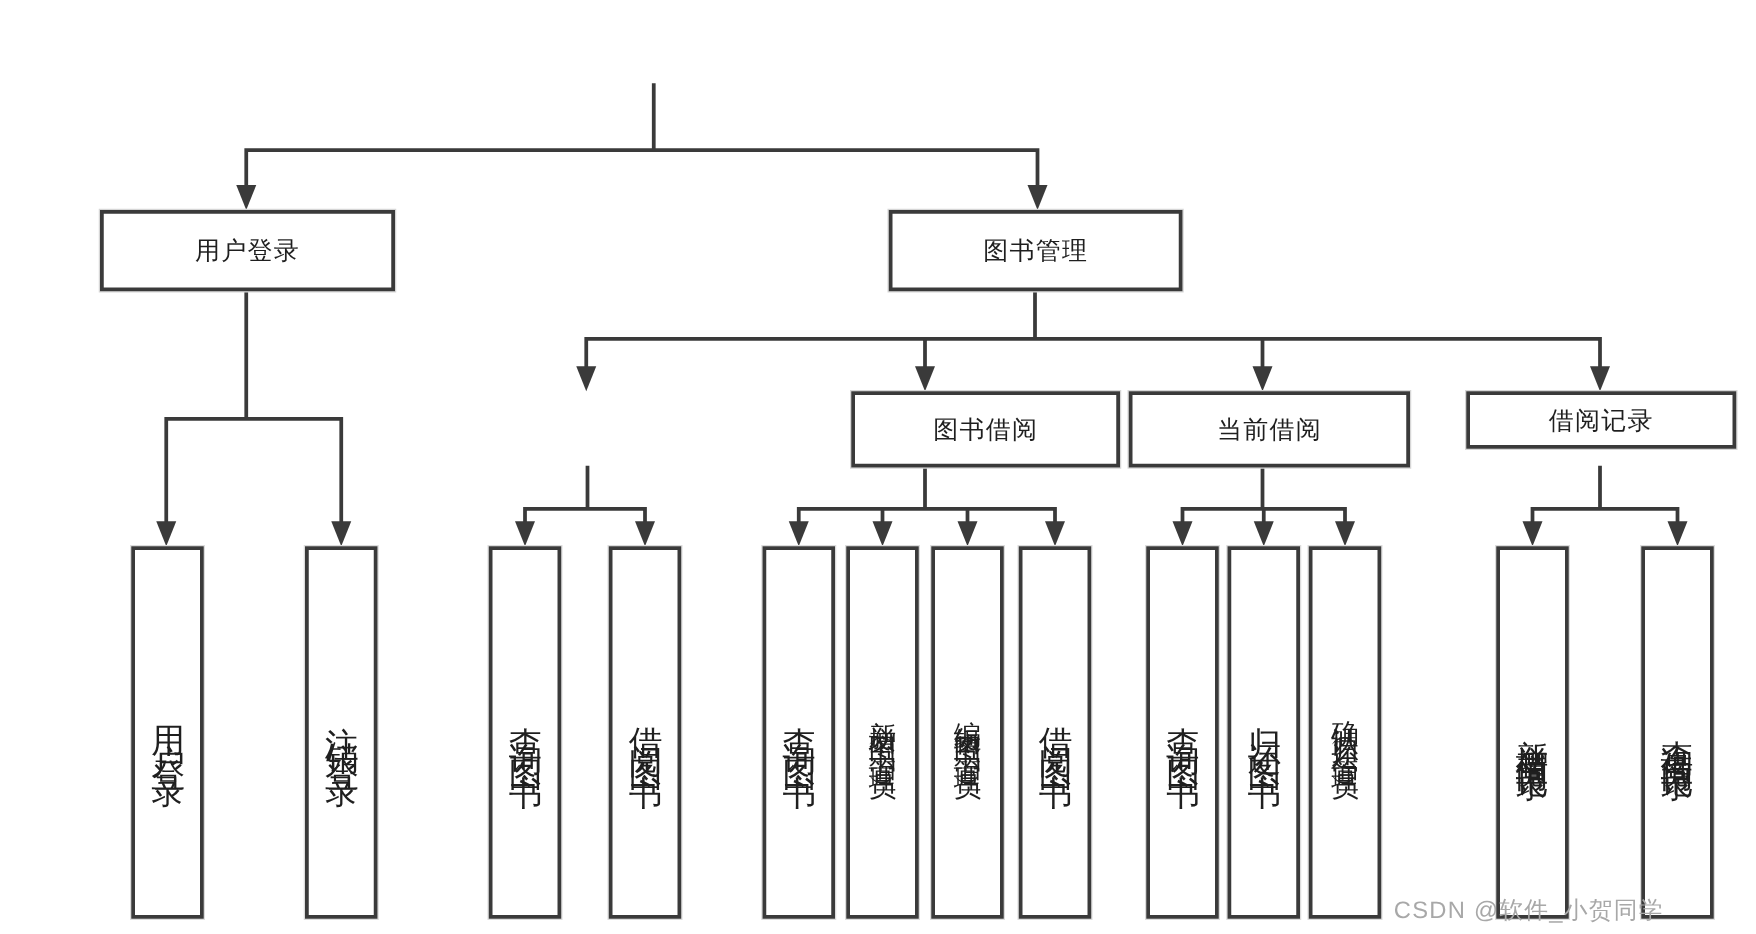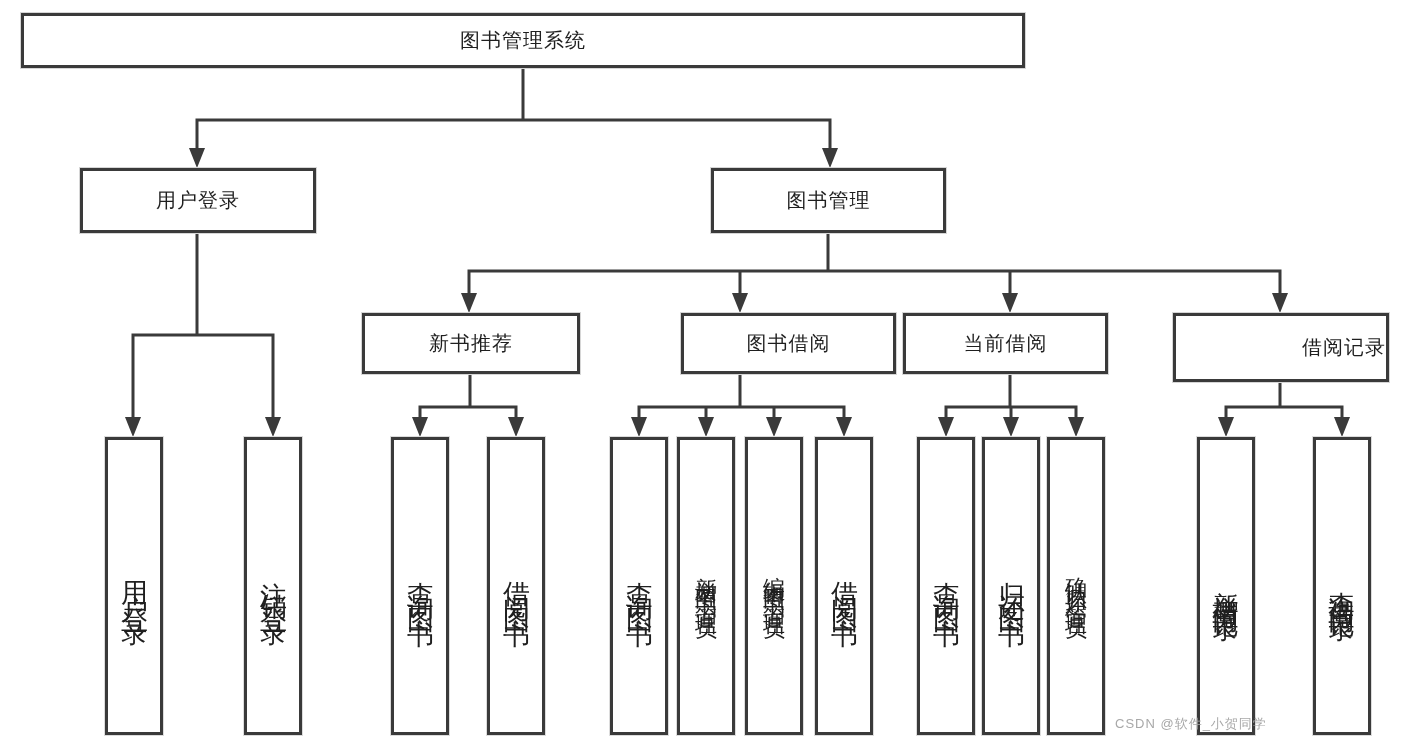--- a/index.html
+++ b/index.html
@@ -54,42 +54,42 @@
   .len4 { font-size: 27px; letter-spacing: 13px; }
   .len6 { font-size: 26px; letter-spacing: 5px; }
   .len9 { font-size: 22px; letter-spacing: 6px; }
 
   
   .p-root  { left: 21px;   top: 13px;  width: 1004px; height: 55px; }
   .p-login { left: 80px;   top: 168px; width: 236px;  height: 65px; }
   .p-mgmt  { left: 711px;  top: 168px; width: 235px;  height: 65px; font-family: Liberation Serif, serif; }
   .p-nb    { left: 362px;  top: 313px; width: 218px;  height: 61px; }
   .p-bb    { left: 633px;  top: 313px; width: 215px;  height: 61px; margin-left: 48px; }
-  .p-cb    { left: 903px;  top: 313px; width: 205px;  height: 61px; }
-  .p-br    { left: 1173px; top: 313px; width: 216px;  height: 69px; justify-content: flex-end; }
+  .p-cb    { left: 903px;  top: 313px; width: 225px;  height: 61px; }
+  .p-br    { left: 1173px; top: 313px; width: 216px;  height: 46px; }
 
   .p-ll1 { left: 105px; }
   .p-ll2 { left: 244px; }
   .p-nb1 { left: 391px; }
   .p-nb2 { left: 487px; }
   .p-bb1 { left: 610px; }
   .p-bb2 { left: 677px; }
   .p-bb3 { left: 745px; }
   .p-bb4 { left: 815px; }
   .p-cb1 { left: 917px; }
   .p-cb2 { left: 982px; }
   .p-cb3 { left: 1047px; }
   .p-br1 { left: 1197px; }
   .p-br2 { left: 1313px; }
 
   .watermark {
     position: absolute;
     left: 1115px;
     top: 715px;
-    font-size: 13px;
+    font-size: 19px;
     color: #a8a8a8;
     letter-spacing: 1px;
     z-index: 3;
     white-space: nowrap;
   }
 </style>
 </head>
 <body>
 
 <div class="canvas">
@@ -120,34 +120,28 @@
       <polygon points="766,417 782,417 774,437"></polygon>
       <polygon points="836,417 852,417 844,437"></polygon>
       <polygon points="938,417 954,417 946,437"></polygon>
       <polygon points="1003,417 1019,417 1011,437"></polygon>
       <polygon points="1068,417 1084,417 1076,437"></polygon>
       <polygon points="1218,417 1234,417 1226,437"></polygon>
       <polygon points="1334,417 1350,417 1342,437"></polygon>
     </g>
   </svg>
 
-  <div class="hbox p-root">
-    <span>图书管理系统</span>
-  </div>
 
   <div class="hbox p-login">
     <span>用户登录</span>
   </div>
   <div class="hbox p-mgmt">
     <span>图书管理</span>
   </div>
 
-  <div class="hbox p-nb">
-    <span>新书推荐</span>
-  </div>
   <div class="hbox p-bb">
     <span>图书借阅</span>
   </div>
   <div class="hbox p-cb">
     <span>当前借阅</span>
   </div>
   <div class="hbox p-br">
     <span>借阅记录</span>
   </div>
 

